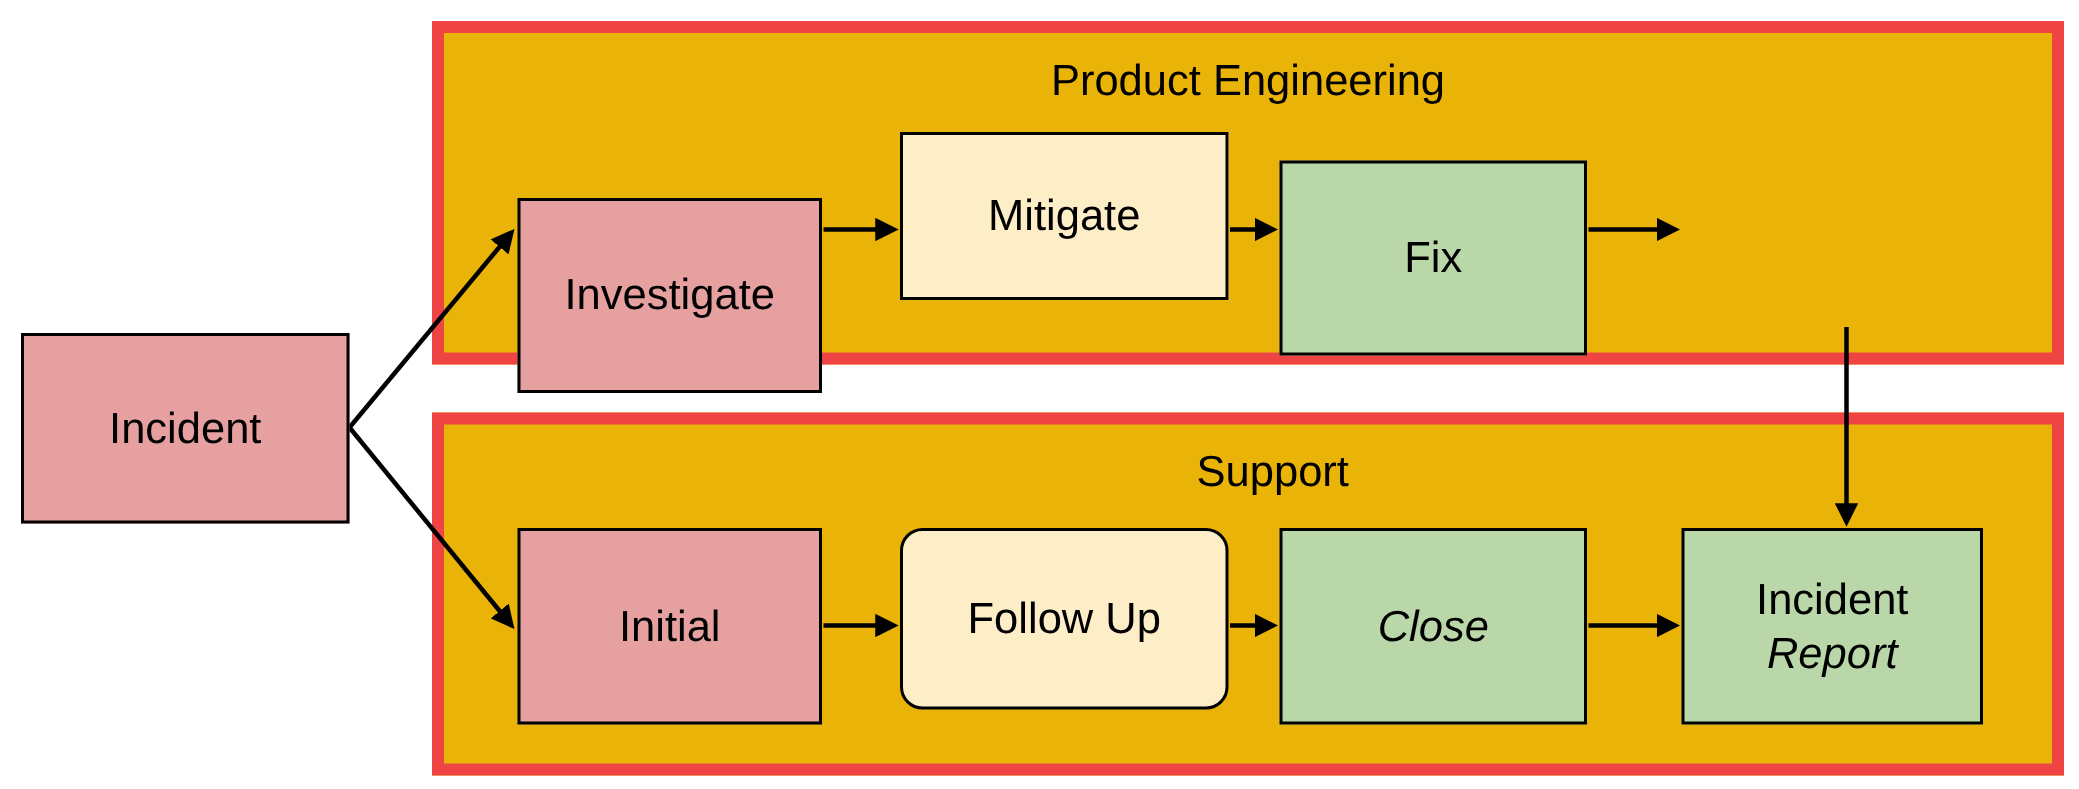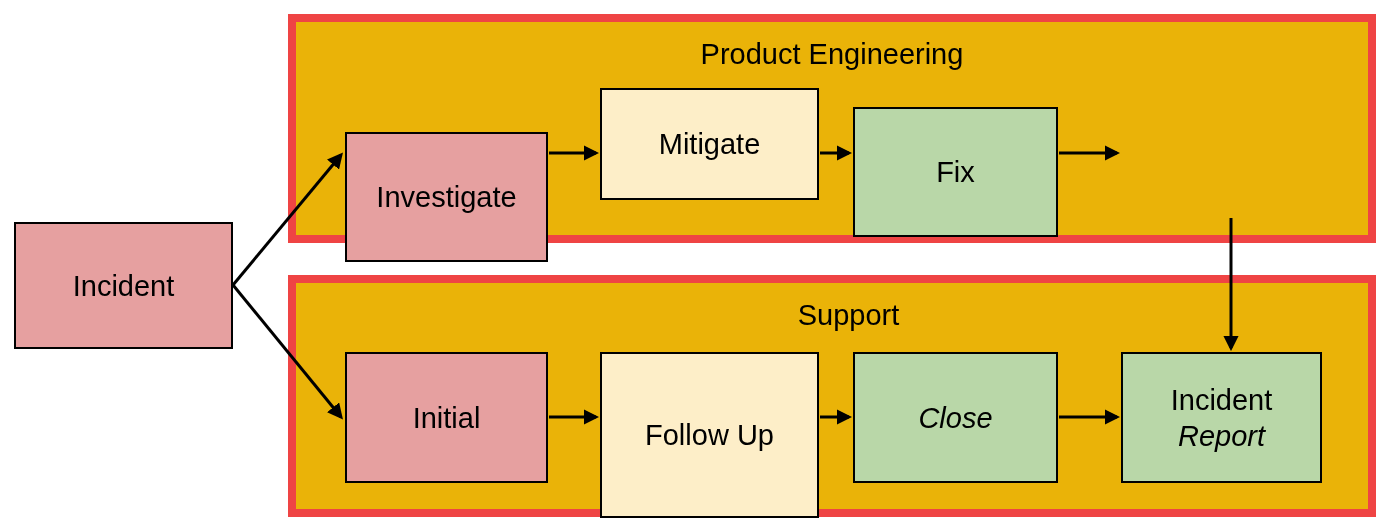--- a/index.html
+++ b/index.html
@@ -115,21 +115,21 @@
     <span>Fix</span>
   </div>
 
 
   <div class="node fill-red" style="left:345px; top:352px; width:203px; height:131px;">
     <span>
         <span style="display: block;">Initial</span>
       </span>
   </div>
 
-  <div class="node fill-yellow" style="left:600px; top:352px; width:219px; height:166px;">
+  <div class="node fill-yellow" style="left:600px; top:352px; width:219px; height:121px;border-radius:15px;">
     <span>Follow Up</span>
   </div>
 
   <div class="node fill-green" style="left:853px; top:352px; width:205px; height:131px;font-style:italic;">
     <span>Close</span>
   </div>
 
   <div class="node fill-green" style="left:1121px; top:352px; width:201px; height:131px;">
     <span>
         <span style="display: block;">Incident</span>

